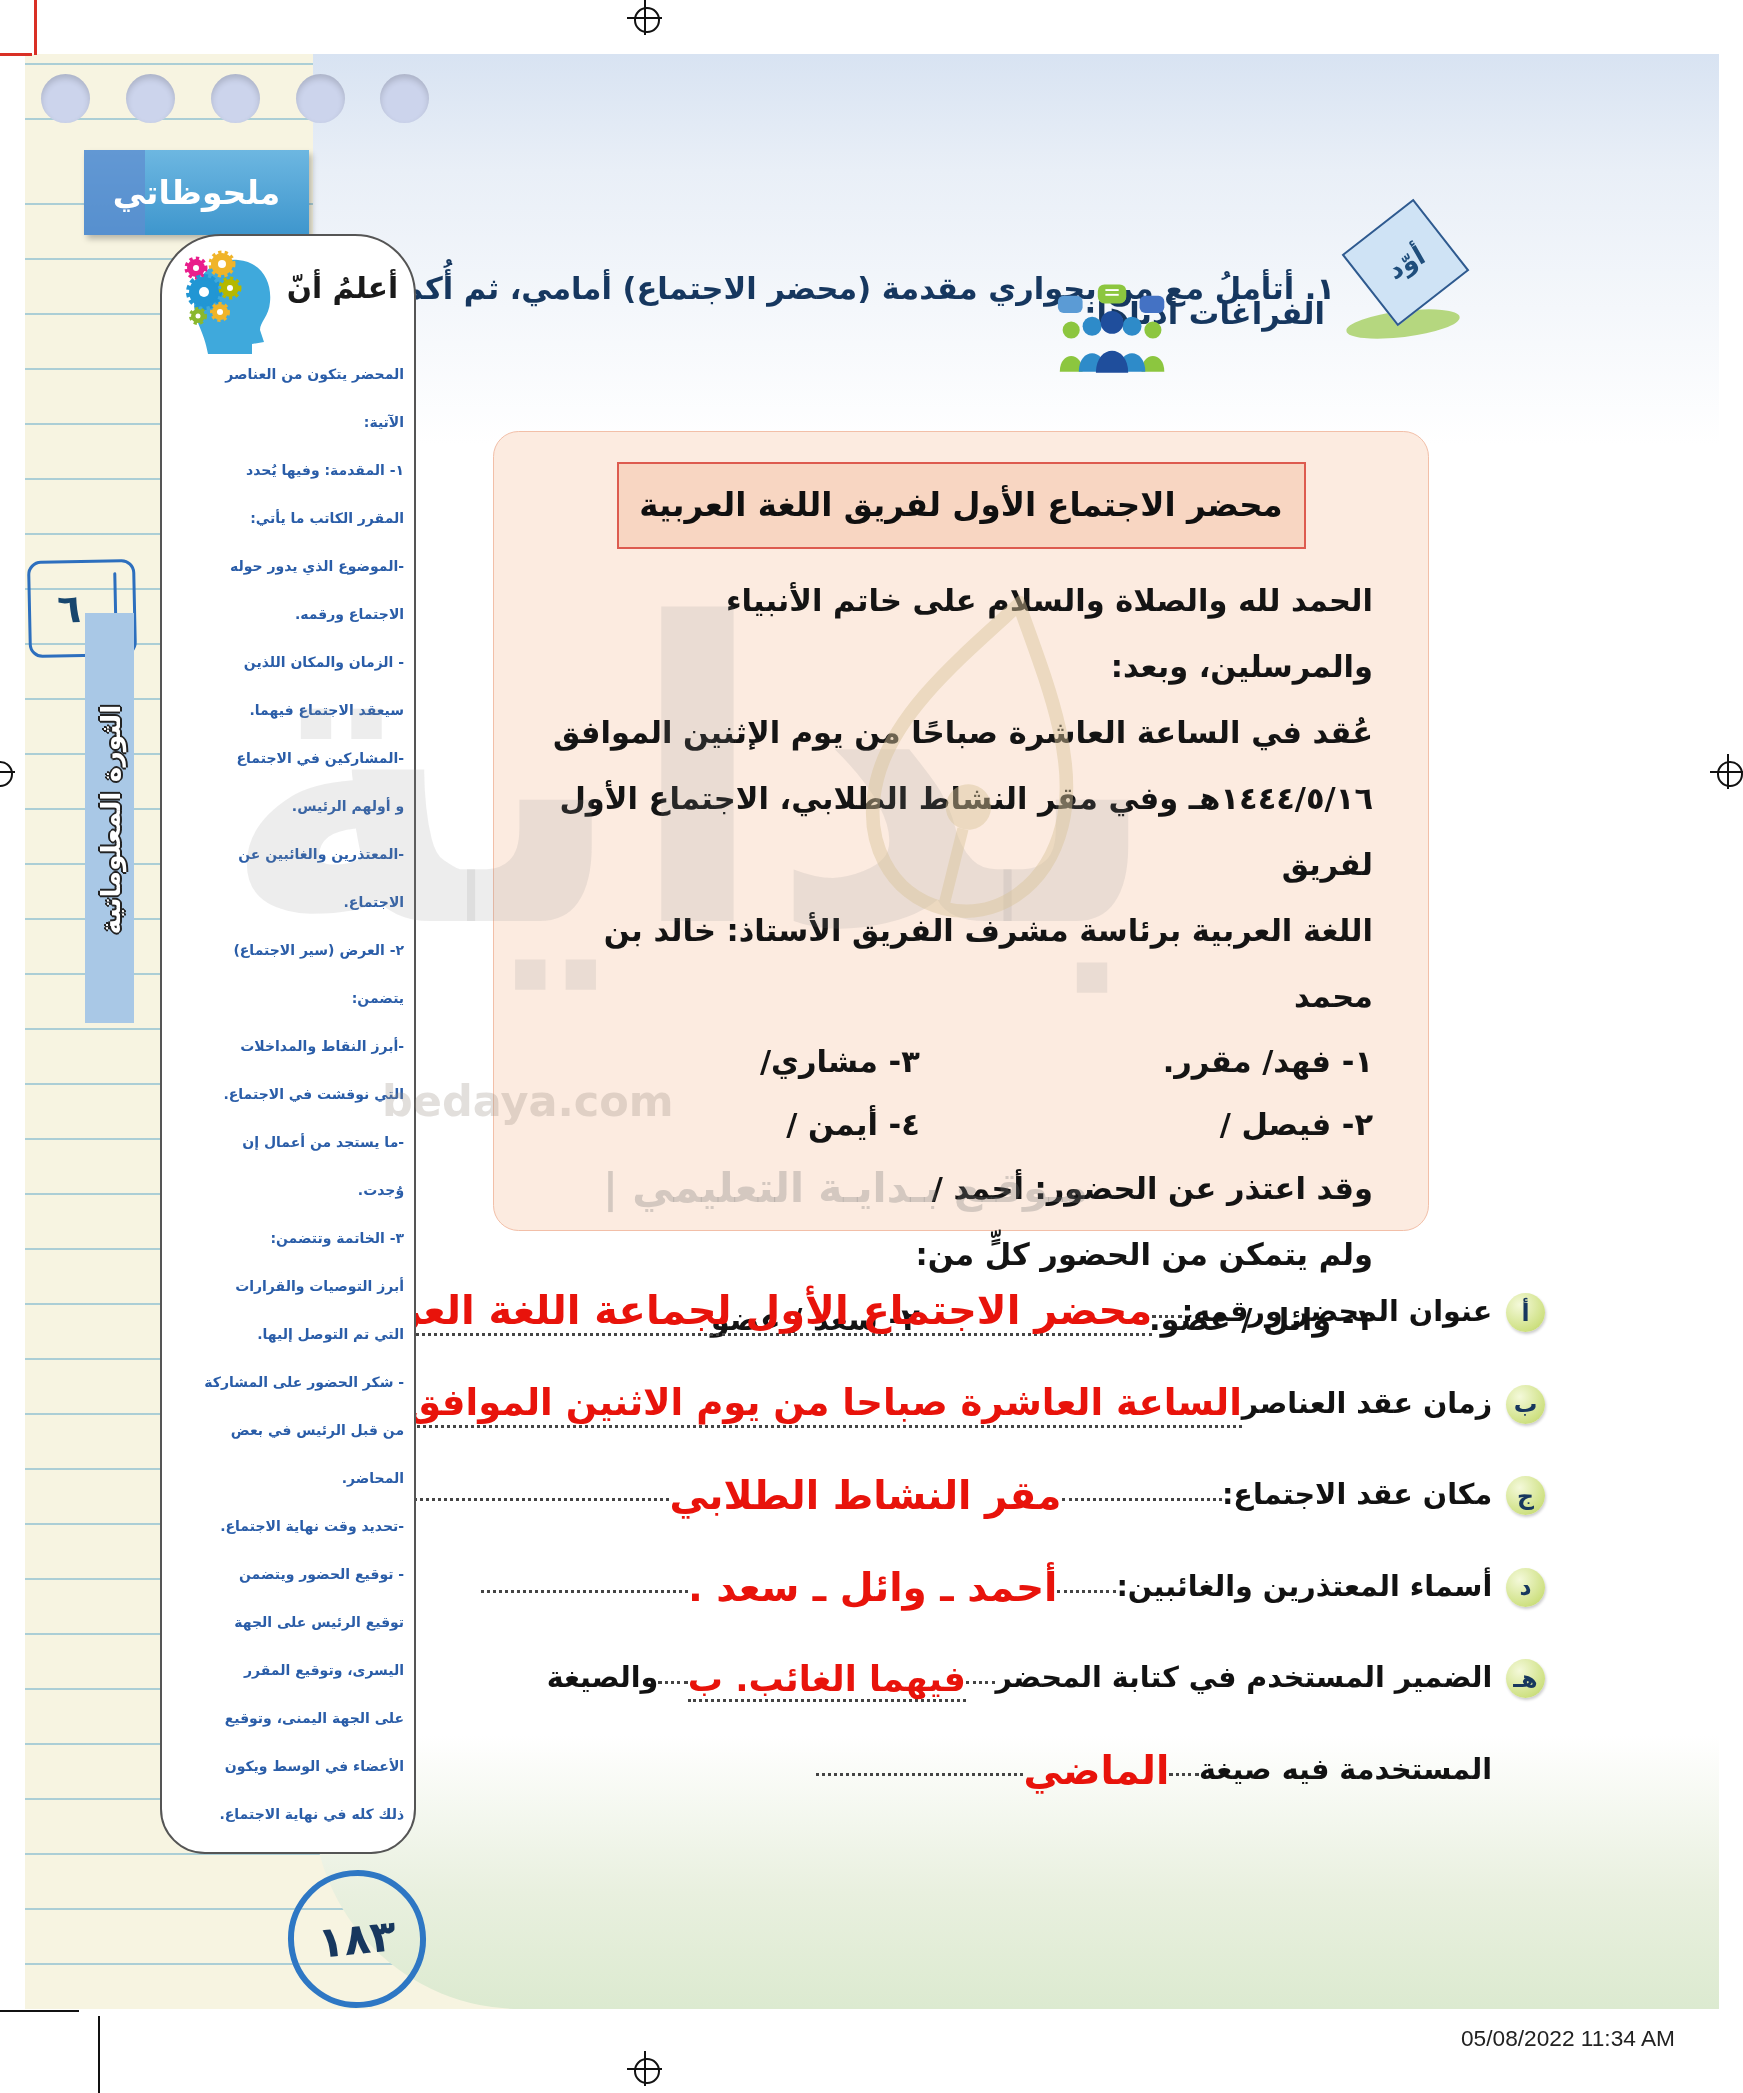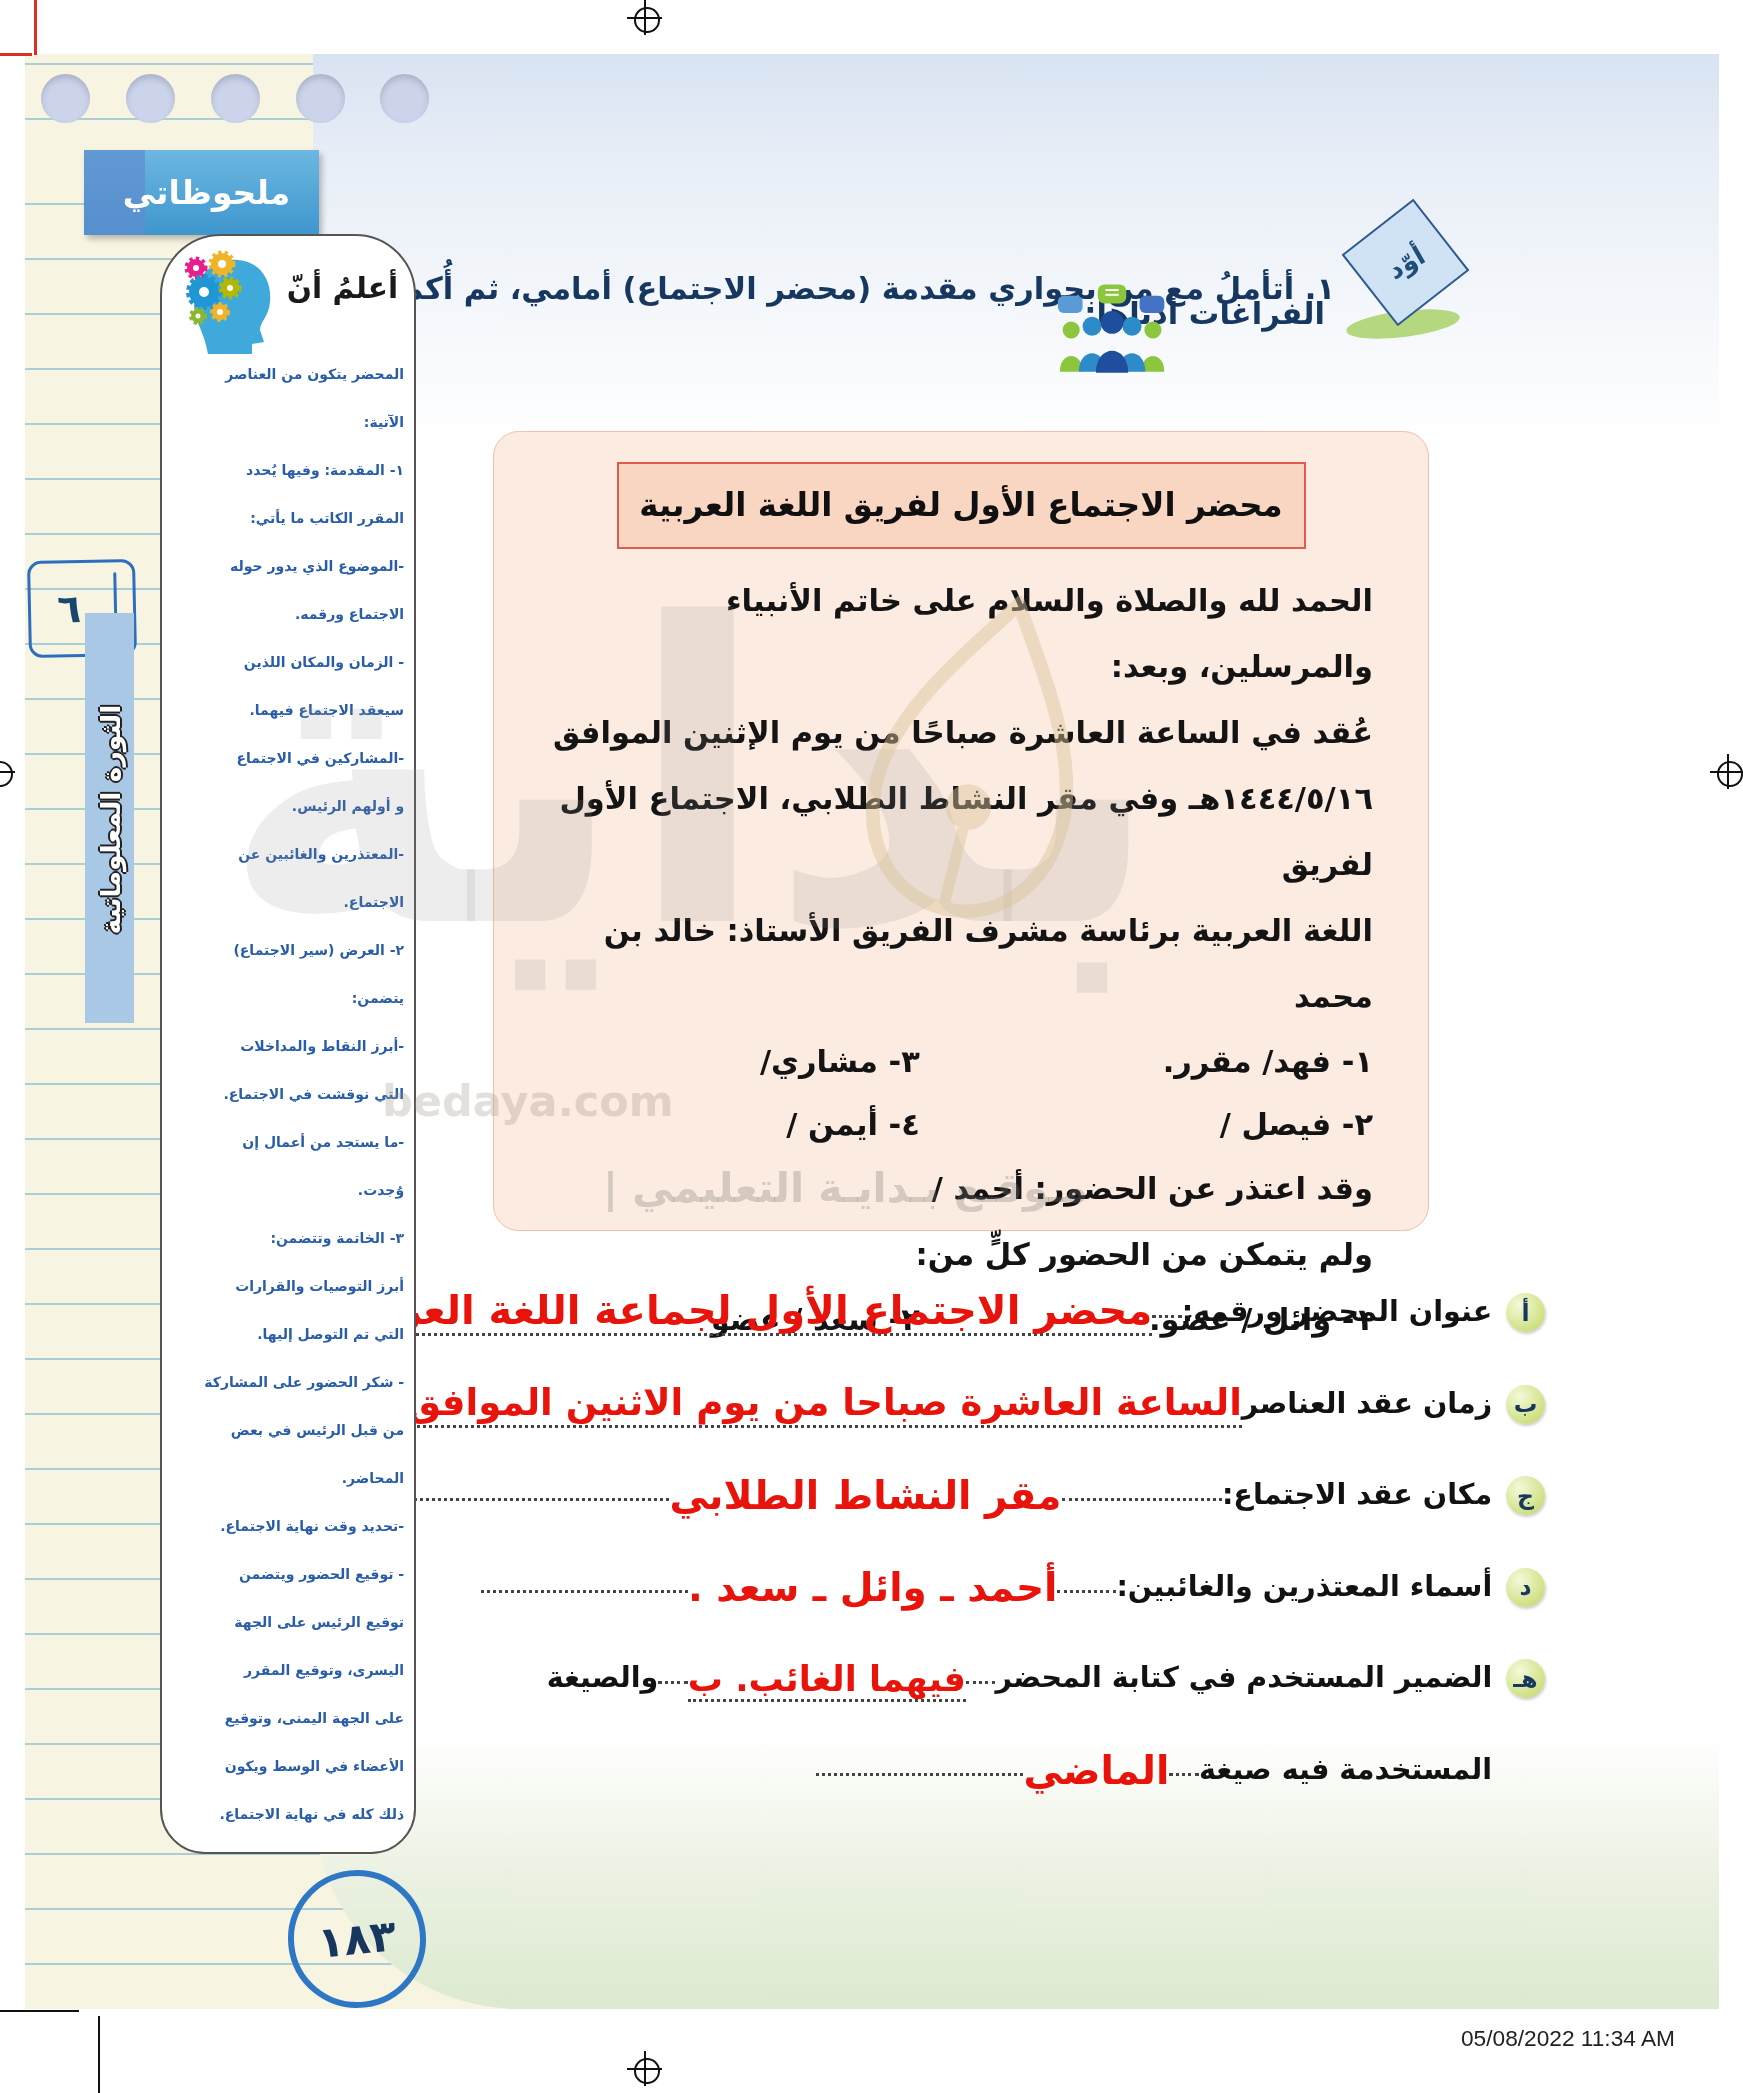--- a/index.html
+++ b/index.html
@@ -14,21 +14,21 @@
         box-shadow:inset 0 3.9px 5.9px rgba(0,0,0,.16);z-index:3;}
 
   
   .panel{position:absolute;left:313px;top:54px;width:1406px;height:1955px;z-index:2;
          border-bottom-left-radius:207px;
          background:linear-gradient(180deg,#d8e3f2 0%,#e9eff7 6%,#ffffff 20%,#ffffff 86%,#e9f0df 94%,#dcead0 100%);}
 
   
   .notes-badge{position:absolute;left:84px;top:150px;width:225px;height:85px;z-index:5;
         background:linear-gradient(180deg,#6db7e1,#3e96cd);box-shadow:3px 3.9px 5.9px rgba(0,0,0,.25);
-        display:flex;align-items:center;justify-content:center;padding-left:10px;}
+        display:flex;align-items:center;justify-content:center;}
   .notes-badge .dark{position:absolute;left:0;top:0;width:61px;height:100%;background:#5f8ecf;opacity:.75;}
   .notes-badge span{position:relative;color:#fff;font-weight:bold;font-size:33px;}
 
   
   .unitbox{position:absolute;left:27.6px;top:560px;width:102px;height:91px;z-index:4;
            border:3.9px solid #2d6fbe;border-radius:13.8px;transform:rotate(-1.2deg);
            display:flex;align-items:center;justify-content:center;}
   .unitbox .tick{position:absolute;right:15.8px;top:9.9px;width:3px;height:69px;background:#2d6fbe;border-radius:2px;}
   .unitbox b{color:#17466e;font-size:39px;margin-right:25.6px;}
   .ribbon{position:absolute;left:85px;top:613px;width:49px;height:410px;background:#a9c8e6;z-index:4;}

